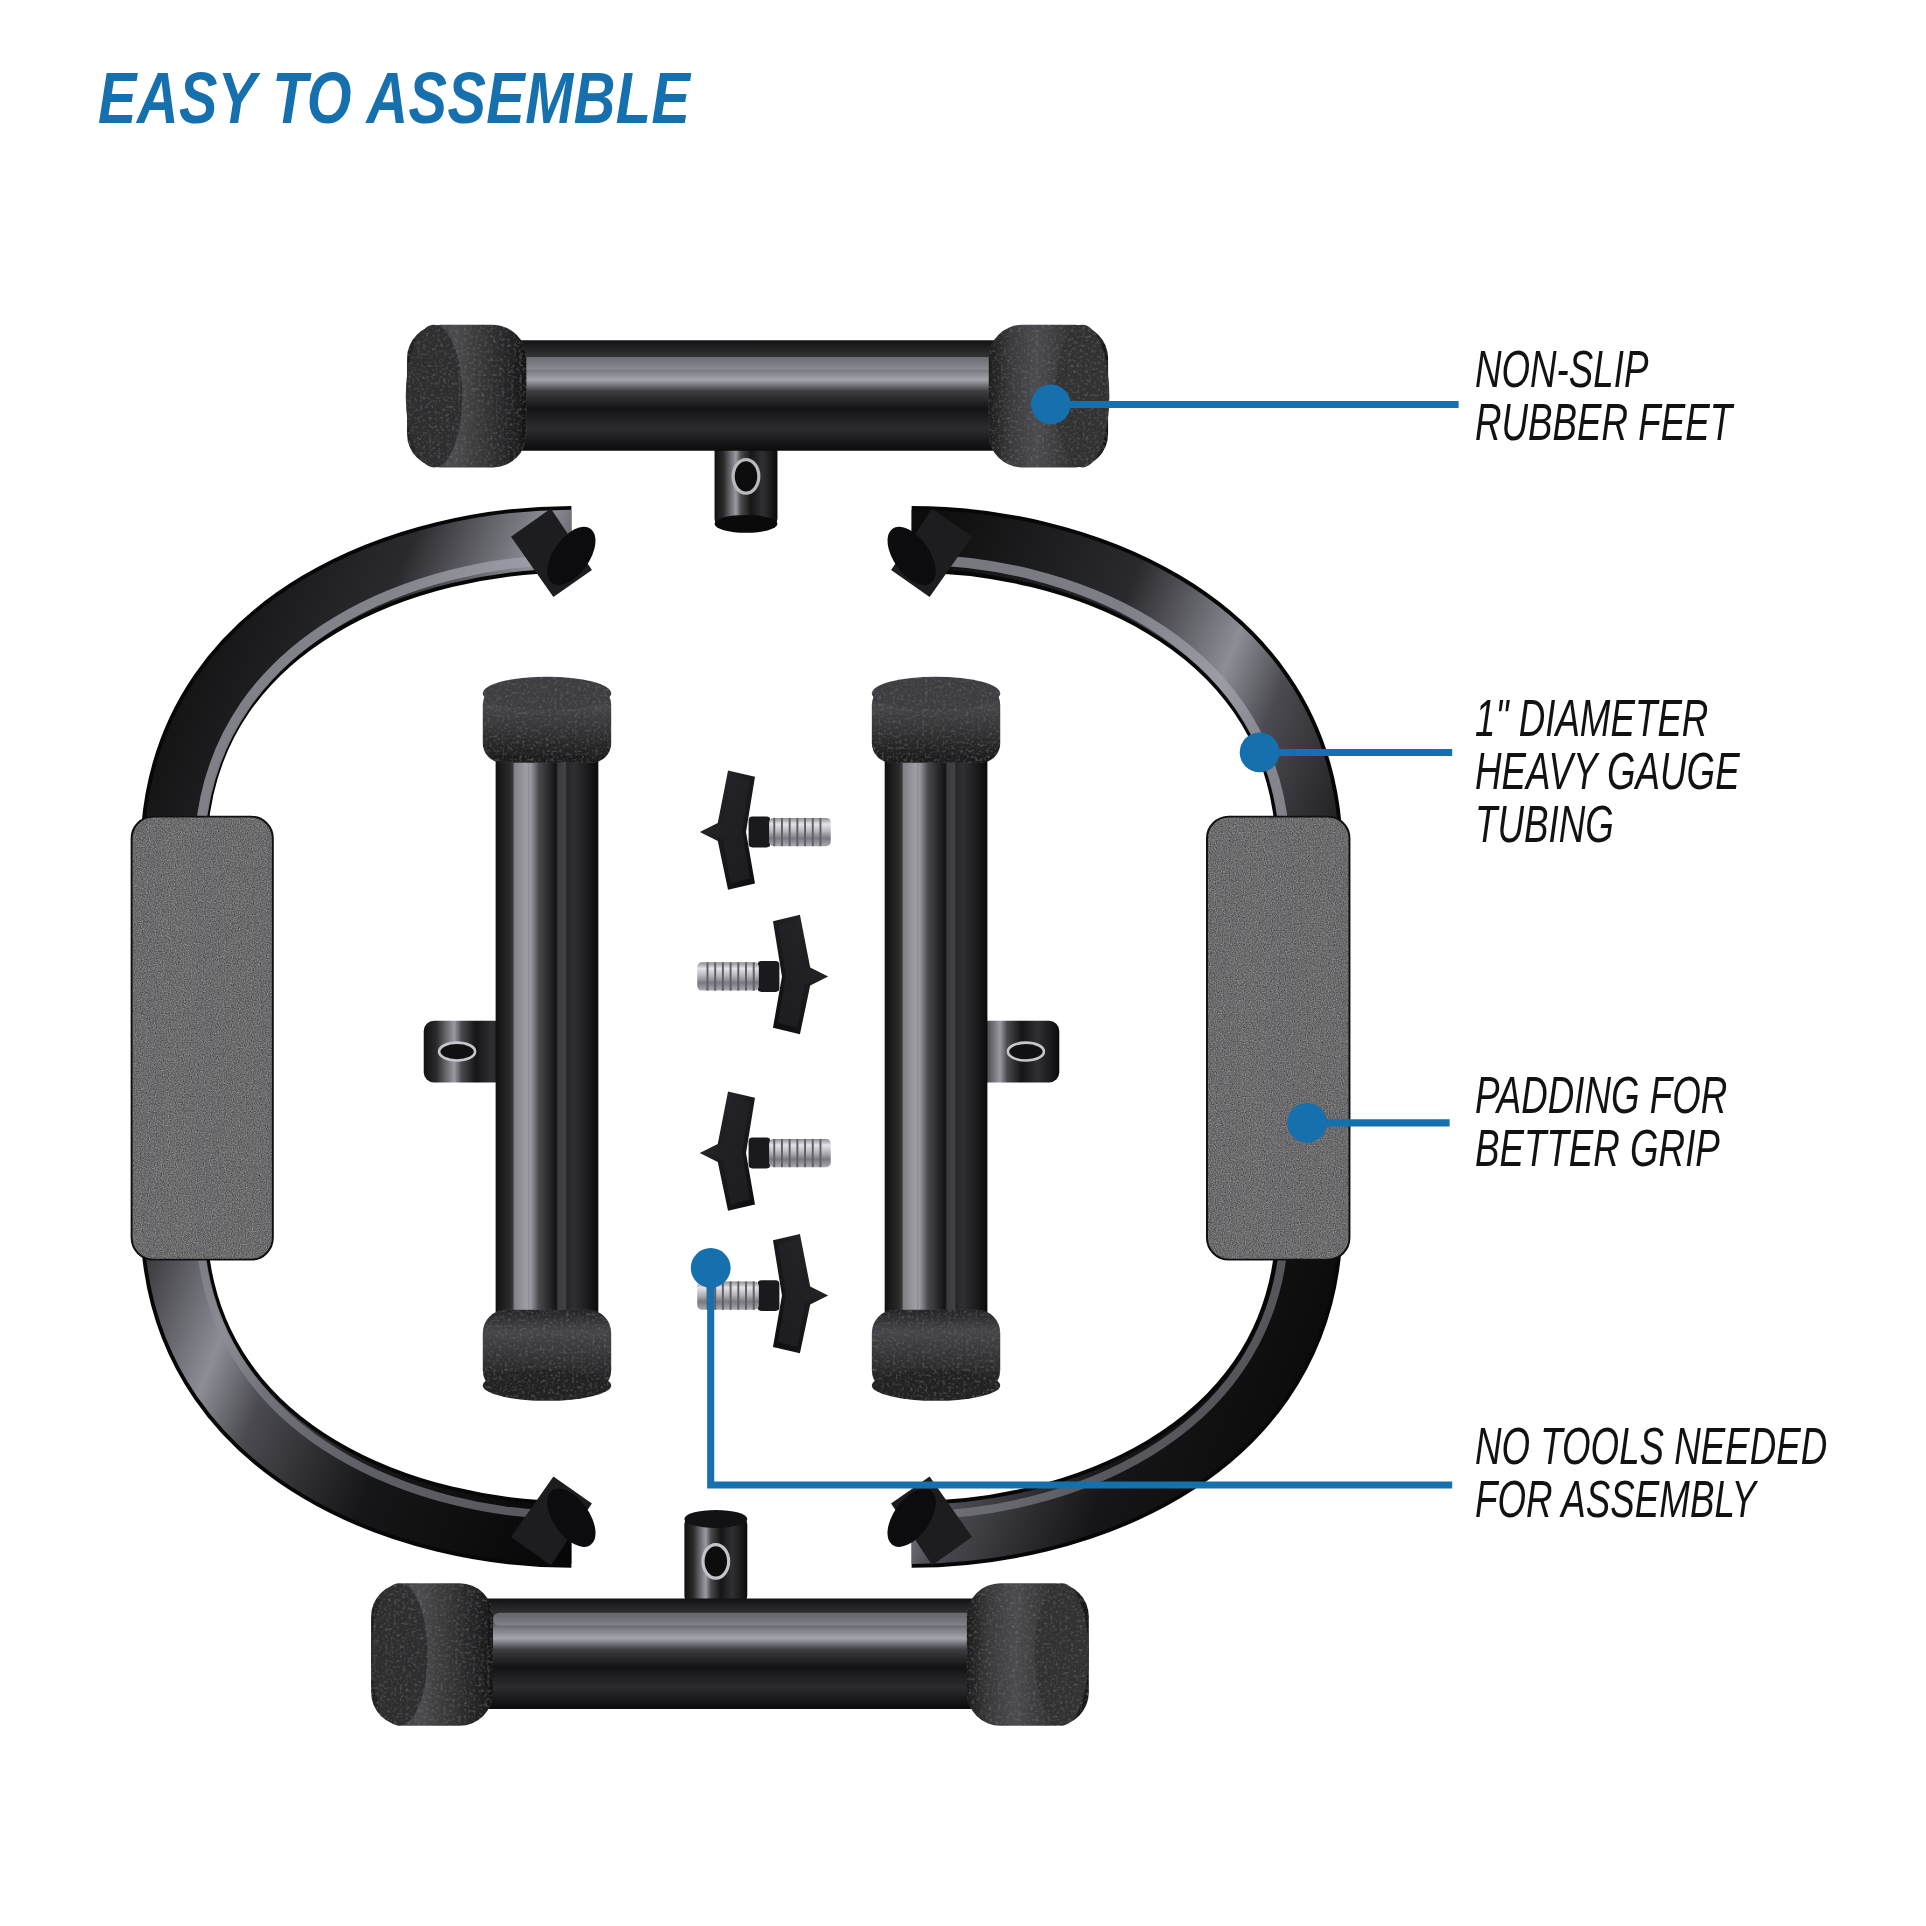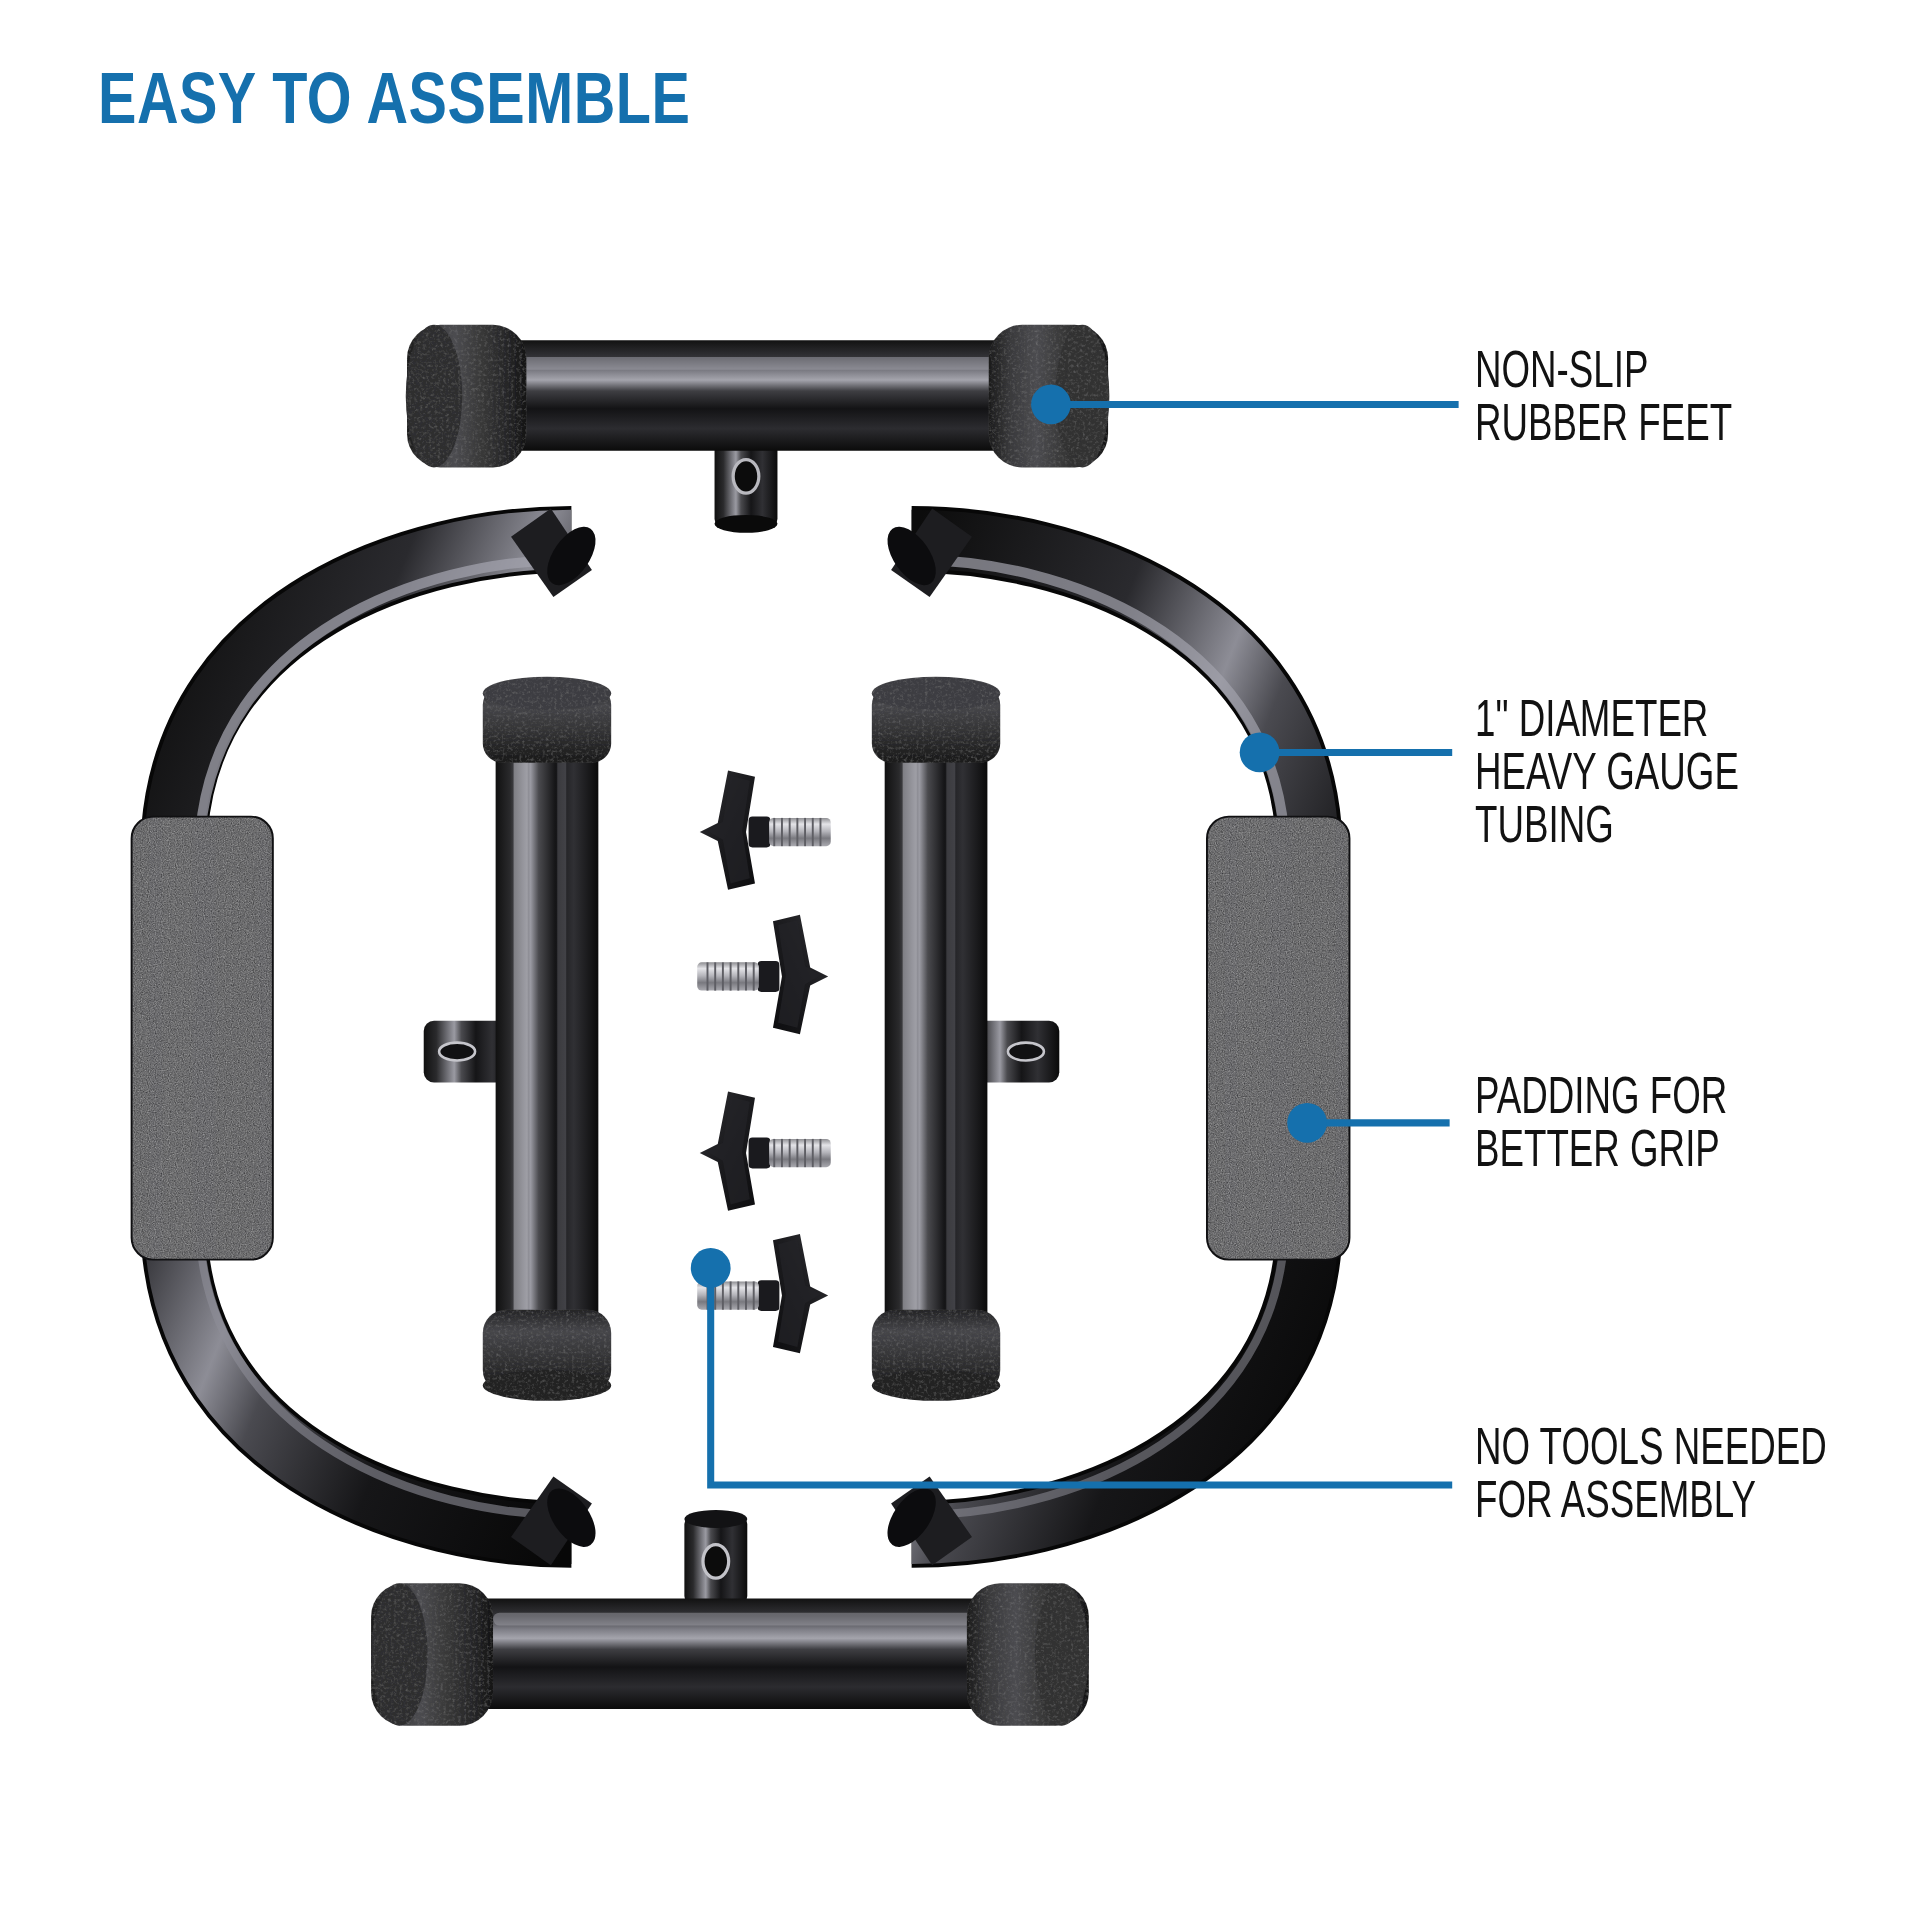--- a/index.html
+++ b/index.html
@@ -3,21 +3,21 @@
 <meta charset="utf-8">
 <style>
   html,body{margin:0;padding:0;}
   body{
     width:1926px;height:1926px;
     background:#ffffff;
     font-family:"Liberation Sans", sans-serif;
     overflow:hidden;
     position:relative;
   }
-  #stage{position:absolute;inset:0;width:1926px;height:1556px;}
+  #stage{position:absolute;inset:0;width:1926px;height:1556px;font-style:italic;}
 
   .page-title{
     position:absolute;
     left:98px; top:62px;
     font-family:"Liberation Sans", sans-serif;
     font-weight:bold;
     font-size:72px;
     letter-spacing:0.6px;
     line-height:1;
     color:#1570AD;

